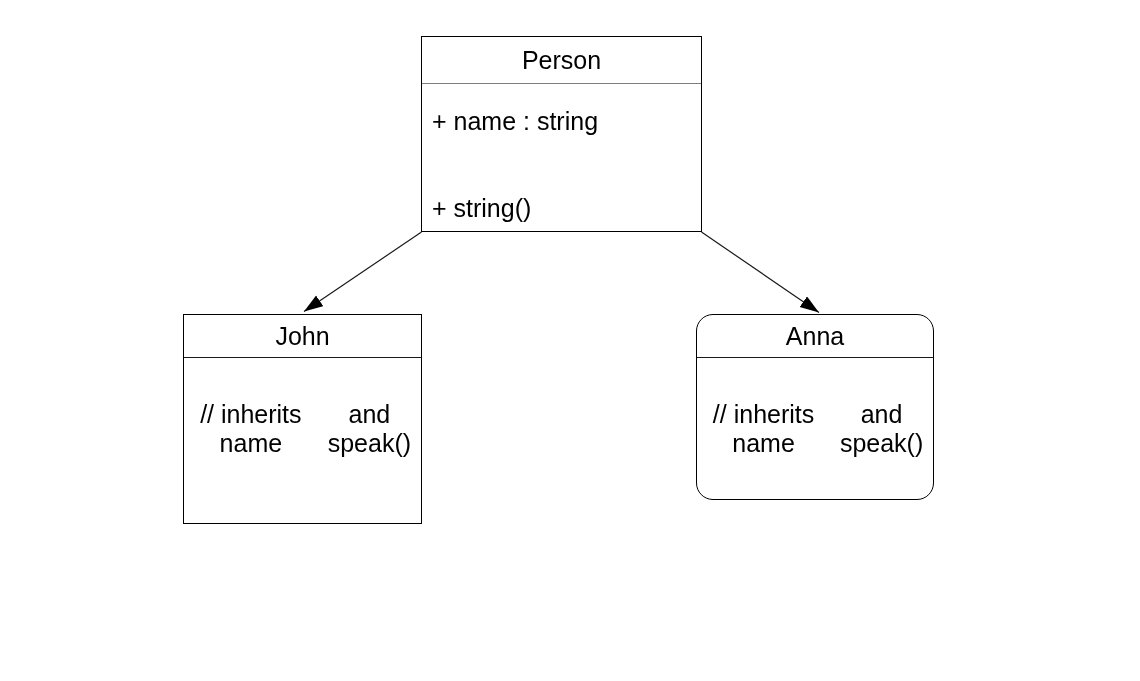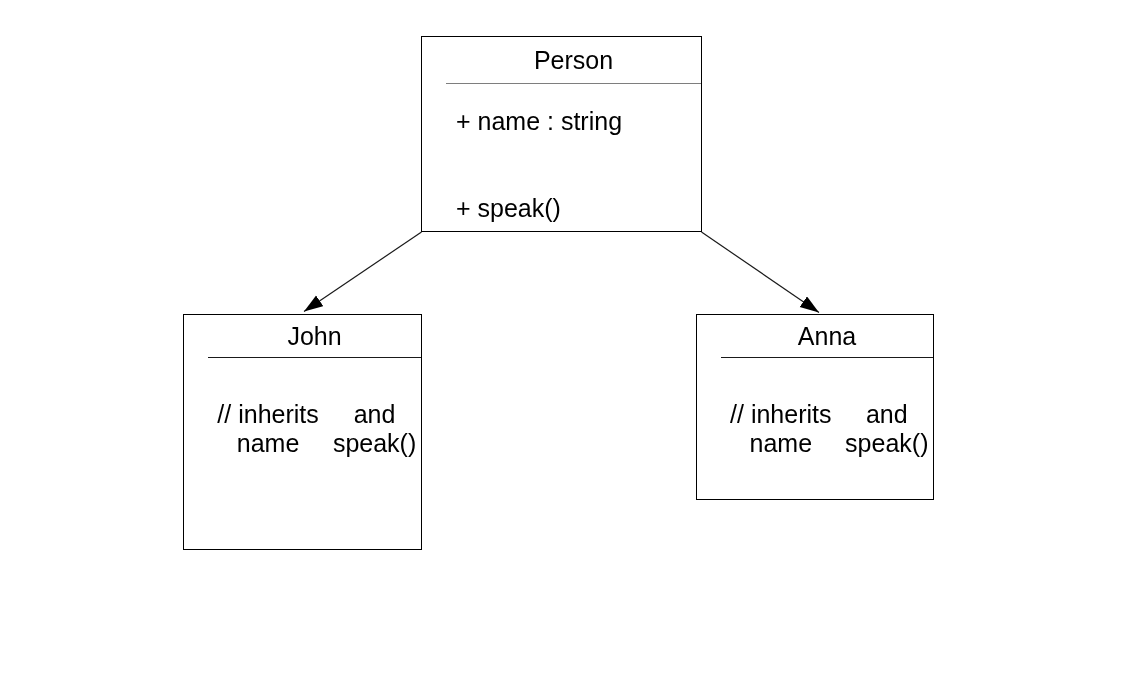--- a/index.html
+++ b/index.html
@@ -28,39 +28,39 @@
     height: 681px;
     pointer-events: none;
   }
   .class-node {
     position: absolute;
     box-sizing: border-box;
     border: 1px solid #000000;
     background: #ffffff;
     font-size: 25px;
     line-height: 1.16;
-    padding-left: 24px;
   }
   .node-person {
     left: 421px;
     top: 36px;
     width: 281px;
     height: 196px;
   }
   .node-john {
     left: 183px;
     top: 314px;
     width: 239px;
-    height: 236px;
+    height: 210px;
   }
   .node-anna {
     left: 696px;
     top: 314px;
     width: 238px;
     height: 186px;
+    border-radius: 17px;
   }
   .node-header {
     box-sizing: border-box;
     display: flex;
     align-items: center;
     justify-content: center;
     text-align: center;
     white-space: nowrap;
   }
   .node-person .node-header {
@@ -109,21 +109,21 @@
       </marker>
     </defs>
     <line x1="421.5" y1="232" x2="304" y2="311.5" stroke="#1a1a1a" stroke-width="1.2" marker-end="url(#filled-arrowhead)"></line>
     <line x1="701.5" y1="232" x2="819" y2="312.5" stroke="#1a1a1a" stroke-width="1.2" marker-end="url(#filled-arrowhead)"></line>
   </svg>
 
   <div class="class-node node-person">
     <div class="node-header">Person</div>
     <div class="node-body">
       <div class="member-line attribute-line">+ name : string</div>
-      <div class="member-line method-line">+ speak()</div>
+      <div class="member-line method-line">+ string()</div>
     </div>
   </div>
 
   <div class="class-node node-john">
     <div class="node-header">John</div>
     <div class="node-body">
       <div>// inherits name</div>
       <div>and speak()</div>
     </div>
   </div>

